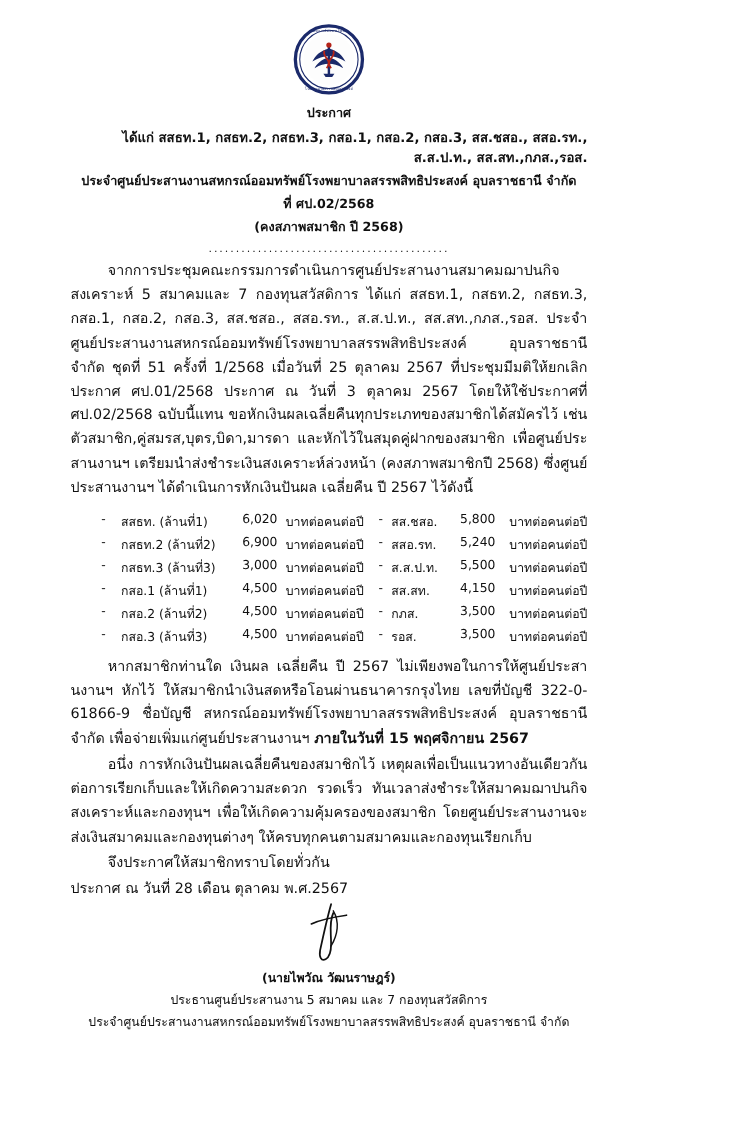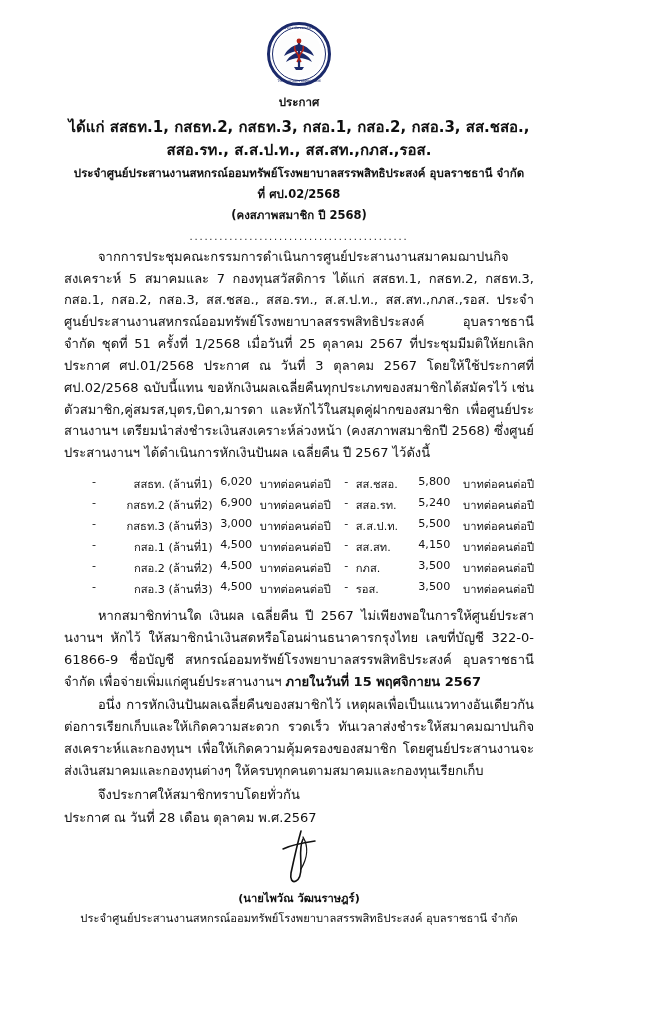--- a/index.html
+++ b/index.html
@@ -119,21 +119,21 @@
     width: 100%;
     border-collapse: collapse;
     font-size: 11.2px;
   }
   .rates td {
     padding: 1.5px 0;
     white-space: nowrap;
     vertical-align: top;
   }
   .c-dash { width: 26px; padding-left: 28px !important; }
-  .c-name { width: 112px; text-align: right; }
+  .c-name { width: 112px; }
   .c-amt  { width: 56px; text-align: center; }
   .c-unit { width: 92px; }
   .c-dash2 { width: 16px; }
   .c-name2 { width: 74px; }
   .c-amt2 { width: 52px; }
   .c-unit2 { width: auto; }
 
   
   .sig-wrap {
     margin-top: 4px;
@@ -187,21 +187,21 @@
           <path d="M27 45 L37 45 L35 48 L29 48 Z" fill="#1b2a6b"></path>
         </g>
       </svg>
       <div class="arc-text">สหกรณ์ออมทรัพย์</div>
       <div class="arc-text-b">โรงพยาบาลสรรพสิทธิประสงค์</div>
     </div>
   </div>
 
   <div class="body-wrap" style="padding-top:2px;">
     <div class="center hd hd-top">ประกาศ</div>
-    <div class="center hd hd-line" style="font-size:15px;">ได้แก่ สสธท.1, กสธท.2, กสธท.3, กสอ.1, กสอ.2, กสอ.3, สส.ชสอ., สสอ.รท., ส.ส.ป.ท., สส.สท.,กภส.,รอส.</div>
+    <div class="center hd hd-line" style="font-size:12px;text-align:right;">ได้แก่ สสธท.1, กสธท.2, กสธท.3, กสอ.1, กสอ.2, กสอ.3, สส.ชสอ., สสอ.รท., ส.ส.ป.ท., สส.สท.,กภส.,รอส.</div>
     <div class="center hd hd-line">ประจำศูนย์ประสานงานสหกรณ์ออมทรัพย์โรงพยาบาลสรรพสิทธิประสงค์ อุบลราชธานี จำกัด</div>
     <div class="center hd hd-line">ที่ ศป.02/2568</div>
     <div class="center hd hd-line">(คงสภาพสมาชิก ปี 2568)</div>
     <div class="dots">............................................</div>
   </div>
 
   <div class="body-wrap">
 
     <p class="para indent">จากการประชุมคณะกรรมการดำเนินการศูนย์ประสานงานสมาคมฌาปนกิจสงเคราะห์ 5 สมาคมและ 7 กองทุนสวัสดิการ ได้แก่ สสธท.1, กสธท.2, กสธท.3, กสอ.1, กสอ.2, กสอ.3, สส.ชสอ., สสอ.รท., ส.ส.ป.ท., สส.สท.,กภส.,รอส. ประจำศูนย์ประสานงานสหกรณ์ออมทรัพย์โรงพยาบาลสรรพสิทธิประสงค์ อุบลราชธานี จำกัด ชุดที่ 51 ครั้งที่ 1/2568 เมื่อวันที่ 25 ตุลาคม 2567 ที่ประชุมมีมติให้ยกเลิกประกาศ ศป.01/2568 ประกาศ ณ วันที่ 3 ตุลาคม 2567 โดยให้ใช้ประกาศที่ ศป.02/2568 ฉบับนี้แทน ขอหักเงินผลเฉลี่ยคืนทุกประเภทของสมาชิกได้สมัครไว้ เช่น ตัวสมาชิก,คู่สมรส,บุตร,บิดา,มารดา และหักไว้ในสมุดคู่ฝากของสมาชิก เพื่อศูนย์ประสานงานฯ เตรียมนำส่งชำระเงินสงเคราะห์ล่วงหน้า (คงสภาพสมาชิกปี 2568) ซึ่งศูนย์ประสานงานฯ ได้ดำเนินการหักเงินปันผล เฉลี่ยคืน ปี 2567 ไว้ดังนี้</p>
 
@@ -280,17 +280,18 @@
 
     <div class="sig-wrap">
       <div class="sig-mark">
         <svg width="120" height="60" viewBox="0 0 120 60" aria-hidden="true">
           <path d="M62 2 C58 16, 55 30, 52 44 C51 50, 53 54, 57 52 C61 50, 62 44, 62 38 C62 28, 60 18, 64 10" stroke="#111" stroke-width="1.6" fill="none" stroke-linecap="round"></path>
           <path d="M44 20 C52 16, 62 14, 76 12" stroke="#111" stroke-width="1.5" fill="none" stroke-linecap="round"></path>
           <path d="M64 8 C70 18, 68 30, 62 40" stroke="#111" stroke-width="1.3" fill="none" stroke-linecap="round"></path>
         </svg>
       </div>
       <p class="sig-name">(นายไพวัณ  วัฒนราษฎร์)</p>
+      <p class="sig-role">ประธานศูนย์ประสานงาน 5 สมาคม และ 7 กองทุนสวัสดิการ</p>
       <p class="sig-role">ประจำศูนย์ประสานงานสหกรณ์ออมทรัพย์โรงพยาบาลสรรพสิทธิประสงค์ อุบลราชธานี จำกัด</p>
     </div>
 
   </div>
 </div>
 
 </body></html>

